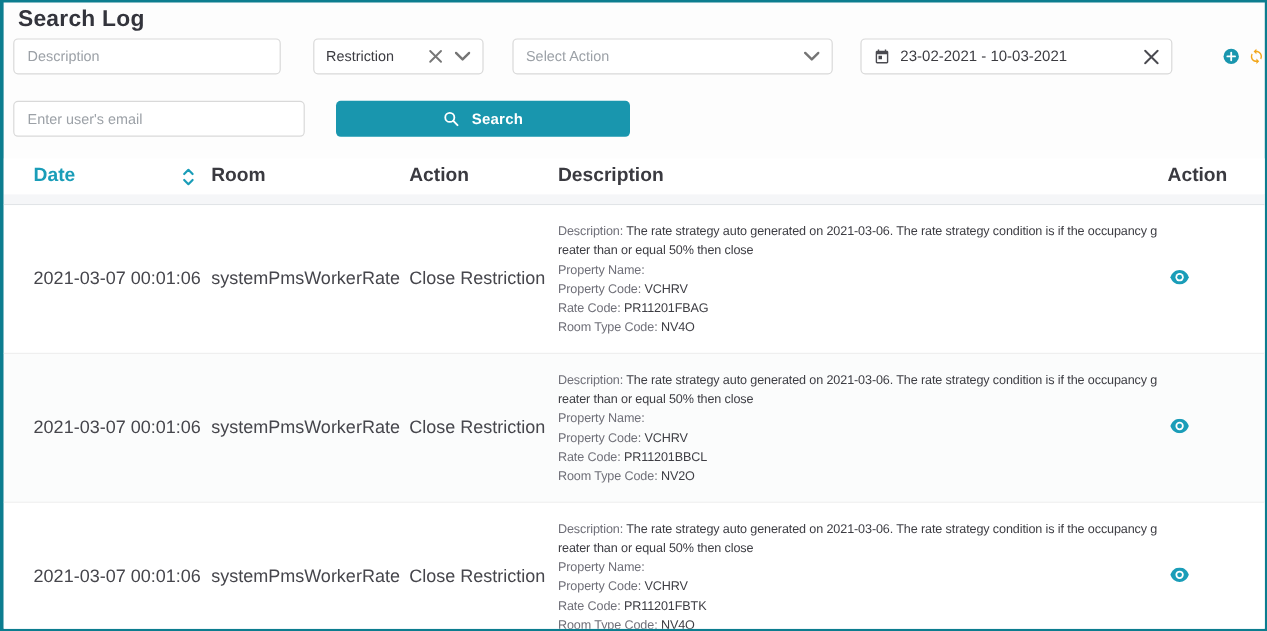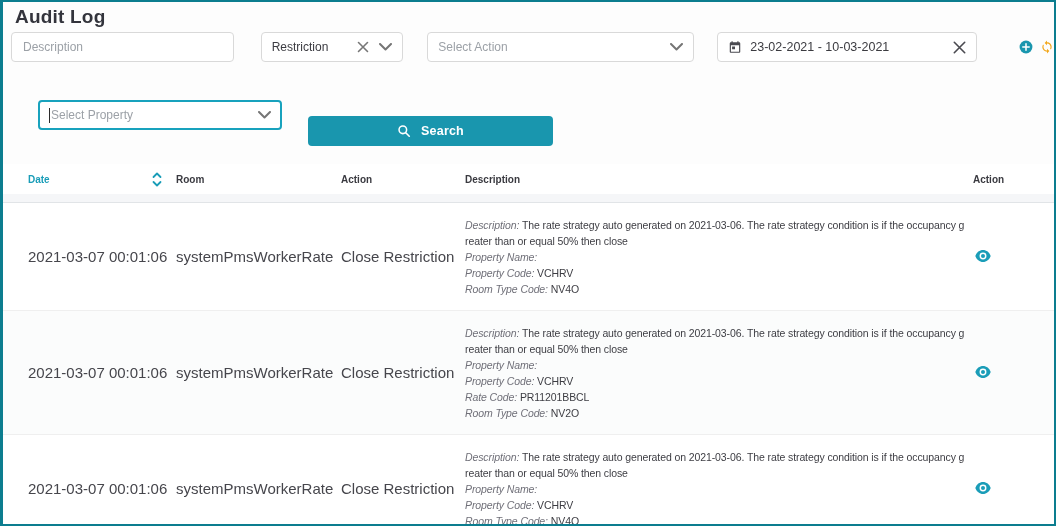--- a/index.html
+++ b/index.html
@@ -47,57 +47,57 @@
   .iconbtn { background:none; border:none; cursor:pointer; line-height:0; padding:0; }
   .topicons { display:flex; align-items:center; gap:7px; margin-left:42px; }
 
   .caret-bar { display:inline-block; width:1px; height:15px; background:#2b2b2b; margin-right:1px; }
 
   .search-btn {
     width:245px; height:30px; margin-left:26px;
     display:flex; align-items:center; justify-content:center; gap:10px;
     background:#1996ae; color:#fff; border:none; border-radius:4px;
     font-family:"Liberation Sans",sans-serif; font-size:12.5px; font-weight:700;
-    cursor:pointer; letter-spacing:.2px;margin-top:32px;
+    cursor:pointer; letter-spacing:.2px;
   }
 
   
   .table { margin-top:18px; }
   .tgrid {
     display:grid;
     grid-template-columns:148px 165px 124px 500px 1fr 80px;
     padding-left:25px; padding-right:12px;
   }
   .thead { height:30px; align-items:center; background:#fff; }
-  .th { font-size:10px; font-weight:700; color:#3a3a40;gap:32px; }
+  .th { font-size:16px; font-weight:700; color:#3a3a40;gap:32px; }
   .th-date { color:#1a9db8; display:flex; align-items:center; }
   .th-last { padding-left:8px; }
   .sort-icon { margin-left:auto; margin-right:14px; cursor:pointer; }
 
   .band { height:9px; background:#f5f6f8; border-bottom:1px solid #e1e4e7; }
 
   .trow { background:#fff; align-items:center; }
   .trow + .trow { border-top:1px solid #efefef; }
   .trow:nth-child(even) { background:#fbfcfc; }
   .td { font-size:15px; color:#46464c; }
 
   .desc-cell { padding:14px 0 13px 0; line-height:16px; font-size:10.5px; letter-spacing:-.1px; }
   .desc-para { word-break:break-all; }
-  .lbl { font-style:italic; color:#6f6f78; }
+  .lbl { color:#6f6f78; }
   .val { font-weight:400; color:#3d3d43; }
 
   .eye-cell { padding-left:8px; }
   .eye-btn { background:none; border:none; cursor:pointer; line-height:0; padding:2px; }
 </style>
 </head>
 <body>
 
 <div class="page">
 
-  <h1 class="page-title">Audit Log</h1>
+  <h1 class="page-title">Search Log</h1>
 
   <div class="filters">
     <div class="frow">
       <input class="txt w-input" type="text" placeholder="Description" style="">
 
       <div class="select sel-restriction">
         <span class="sel-value">Restriction</span>
         <span class="sel-icons">
           <span class="icon">
             <svg width="12" height="12" viewBox="0 0 12 12">
@@ -146,32 +146,22 @@
         </button>
         <button class="iconbtn">
           <svg width="14" height="14" viewBox="0 0 24 24">
               <path fill="#f2a71b" d="M12 4V1L8 5l4 4V6c3.31 0 6 2.69 6 6 0 1.01-.25 1.97-.7 2.8l1.46 1.46C19.54 15.03 20 13.57 20 12c0-4.42-3.58-8-8-8zm0 14c-3.31 0-6-2.69-6-6 0-1.01.25-1.97.7-2.8L5.24 7.74C4.46 8.97 4 10.43 4 12c0 4.42 3.58 8 8 8v3l4-4-4-4v3z"></path>
             </svg>
         </button>
       </span>
     </div>
 
     <div class="frow">
-
-      <div class="select sel-property">
-        <span class="caret-bar"></span>
-        <span class="sel-ph">Select Property</span>
-        <span class="sel-icons">
-          <span class="icon">
-            <svg width="13" height="8" viewBox="0 0 13 8">
-                <path d="M1 1l5.5 5.5L12 1" fill="none" stroke="#757575" stroke-width="2" stroke-linecap="round" stroke-linejoin="round"></path>
-              </svg>
-          </span>
-        </span>
-      </div>
+      <input class="txt w-input" type="text" placeholder="Enter user's email" style="">
+
 
       <button class="search-btn">
         <span class="icon">
           <svg width="14" height="14" viewBox="0 0 24 24">
               <circle cx="10" cy="10" r="6.5" fill="none" stroke="#fff" stroke-width="2.6"></circle>
               <path d="M15 15l6 6" stroke="#fff" stroke-width="2.8" stroke-linecap="round"></path>
             </svg>
         </span>
         <span>Search</span>
       </button>
@@ -200,20 +190,21 @@
     <div class="band"></div>
 
     <div class="tgrid trow">
       <div class="td">2021-03-07 00:01:06</div>
       <div class="td">systemPmsWorkerRate</div>
       <div class="td">Close Restriction</div>
       <div class="td desc-cell">
         <div class="desc-para"><span class="lbl">Description:</span> <span class="val">The rate strategy auto generated on 2021-03-06. The rate strategy condition is if the occupancy greater than or equal 50% then close</span></div>
         <div><span class="lbl">Property Name:</span> <span class="val"></span></div>
         <div><span class="lbl">Property Code:</span> <span class="val">VCHRV</span></div>
+        <div><span class="lbl">Rate Code:</span> <span class="val">PR11201FBAG</span></div>
         <div><span class="lbl">Room Type Code:</span> <span class="val">NV4O</span></div>
       </div>
       <div></div>
       <div class="eye-cell">
         <button class="eye-btn">
           <svg width="16" height="12" viewBox="0 0 24 18">
               <path d="M12 0C6.8 0 2.3 3.5.5 9c1.8 5.5 6.3 9 11.5 9s9.7-3.5 11.5-9C21.7 3.5 17.2 0 12 0z" fill="#1a9db8"></path>
               <circle cx="12" cy="9" r="5.2" fill="#fff"></circle>
               <circle cx="12" cy="9" r="3" fill="#1a9db8"></circle>
             </svg>
@@ -245,20 +236,21 @@
     </div>
 
     <div class="tgrid trow">
       <div class="td">2021-03-07 00:01:06</div>
       <div class="td">systemPmsWorkerRate</div>
       <div class="td">Close Restriction</div>
       <div class="td desc-cell">
         <div class="desc-para"><span class="lbl">Description:</span> <span class="val">The rate strategy auto generated on 2021-03-06. The rate strategy condition is if the occupancy greater than or equal 50% then close</span></div>
         <div><span class="lbl">Property Name:</span> <span class="val"></span></div>
         <div><span class="lbl">Property Code:</span> <span class="val">VCHRV</span></div>
+        <div><span class="lbl">Rate Code:</span> <span class="val">PR11201FBTK</span></div>
         <div><span class="lbl">Room Type Code:</span> <span class="val">NV4O</span></div>
       </div>
       <div></div>
       <div class="eye-cell">
         <button class="eye-btn">
           <svg width="16" height="12" viewBox="0 0 24 18">
               <path d="M12 0C6.8 0 2.3 3.5.5 9c1.8 5.5 6.3 9 11.5 9s9.7-3.5 11.5-9C21.7 3.5 17.2 0 12 0z" fill="#1a9db8"></path>
               <circle cx="12" cy="9" r="5.2" fill="#fff"></circle>
               <circle cx="12" cy="9" r="3" fill="#1a9db8"></circle>
             </svg>

